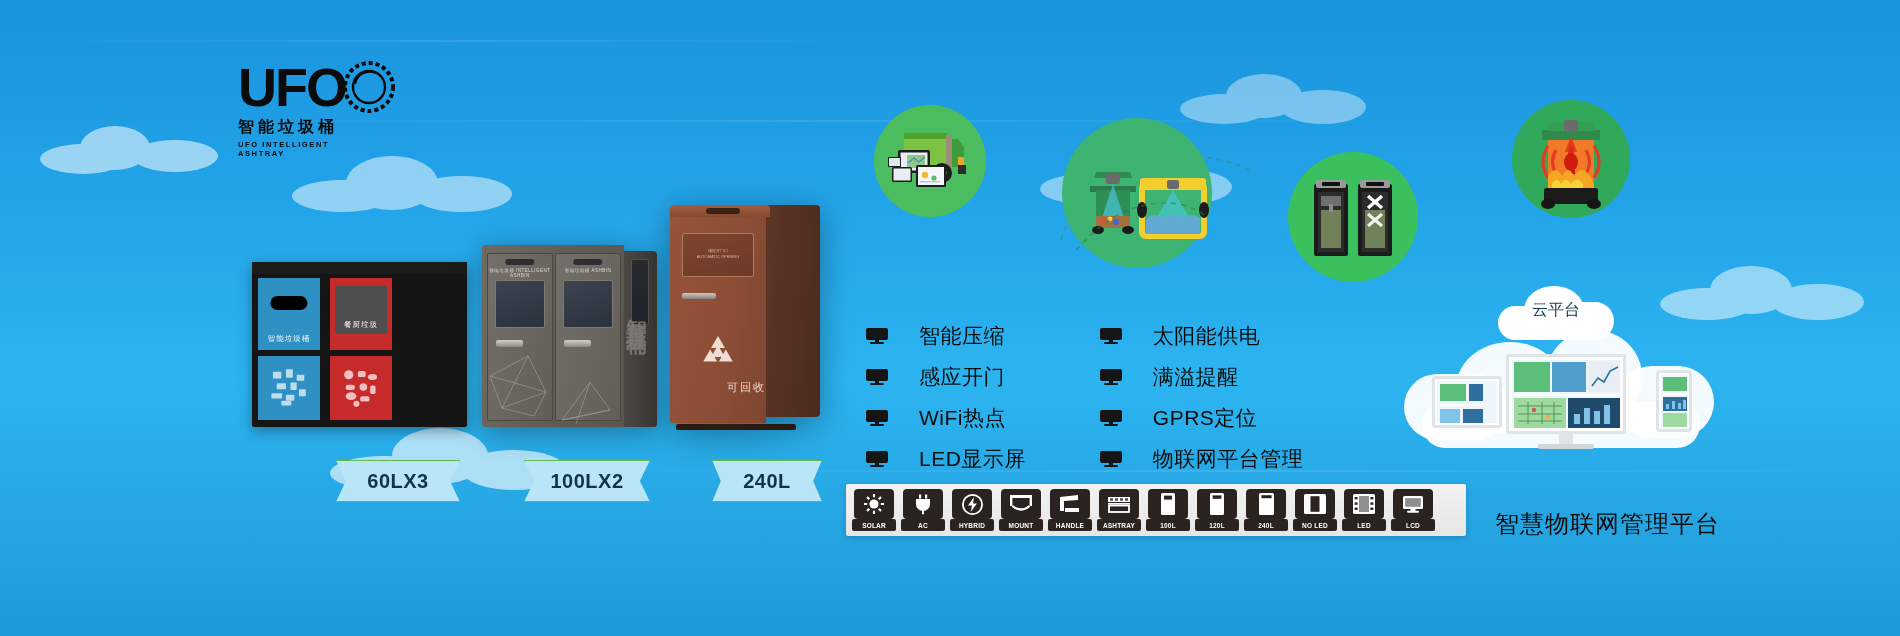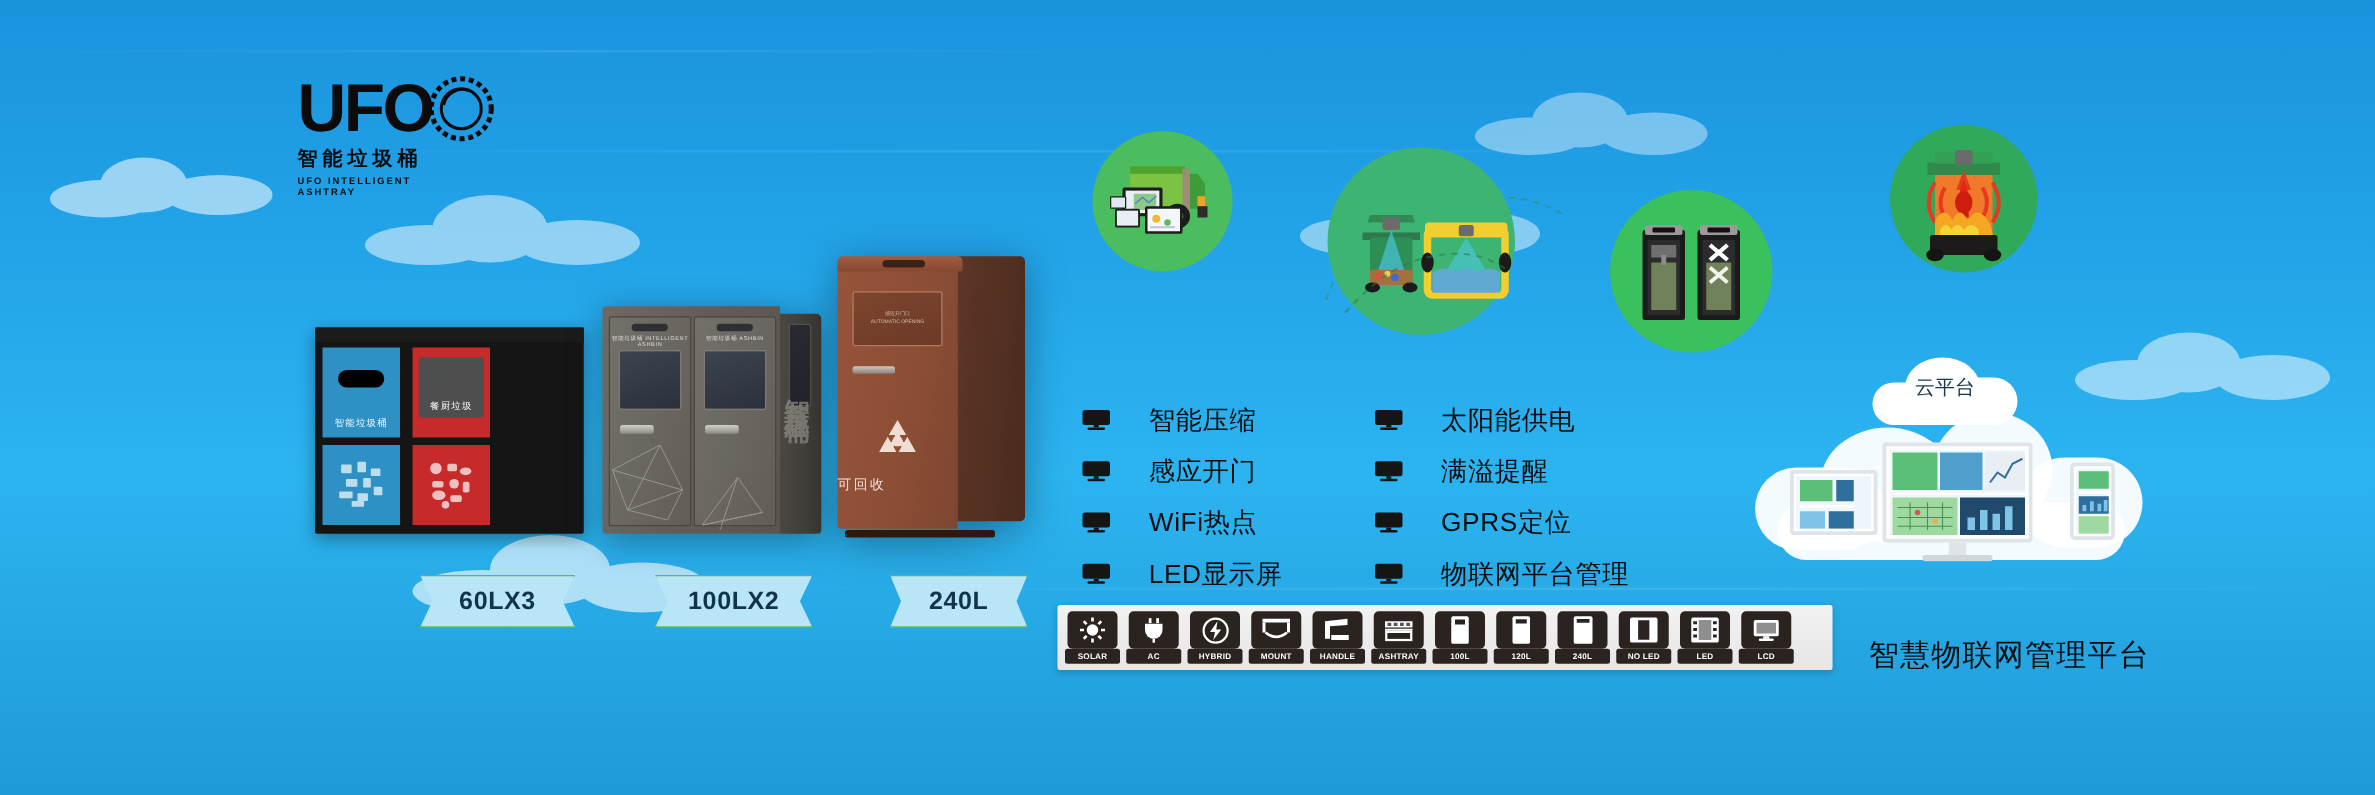--- a/index.html
+++ b/index.html
@@ -81,21 +81,21 @@
   .bin1-lid { position:absolute; left:0; top:0; width:100px; height:12px;
           background:linear-gradient(180deg,#a35c40,#86492f); border-radius:4px 4px 0 0;}
   .bin1-vent { position:absolute; left:36px; top:3px; width:34px; height:6px;
           background:#3b2217; border-radius:3px; }
   .bin1-screen { position:absolute; left:12px; top:28px; width:72px; height:44px;
           background:linear-gradient(160deg,#7d452f,#6c3a27); border:1px solid #b07a5f; border-radius:2px;}
   .bin1-scrn-txt{ position:absolute; left:0; right:0; top:14px; text-align:center; color:#d8b9a8; font-size:4px; line-height:6px;}
   .bin1-handle{ position:absolute; left:12px; top:88px; width:34px; height:6px;
           background:linear-gradient(180deg,#cfc8c2,#8a8079); border-radius:2px;}
   .bin1-recy { position:absolute; left:0; width:96px; top:128px; text-align:center; }
-  .bin1-recy-lbl { position:absolute; left:0; width:96px; top:175px; text-align:left;
+  .bin1-recy-lbl { position:absolute; left:0; width:96px; top:175px; text-align:right;
           color:#f0ddd2; font-size:11px; letter-spacing:2px; }
   .bin-feet { position:absolute; left:6px; bottom:-3px; width:120px; height:6px; background:#2a1a12; border-radius:2px;}
 
   
   .banner { position:absolute; height:42px; display:flex; align-items:center; justify-content:center;
             color:#12344a; font-weight:bold; font-size:20px; letter-spacing:.5px; }
   .banner .bg { position:absolute; inset:0; background:#b9e6f7; border:1.5px solid #63b84e;
             clip-path: polygon(0 0, 100% 0, 92% 50%, 100% 100%, 0 100%, 8% 50%); }
   .banner span { position:relative; z-index:2; }
 

